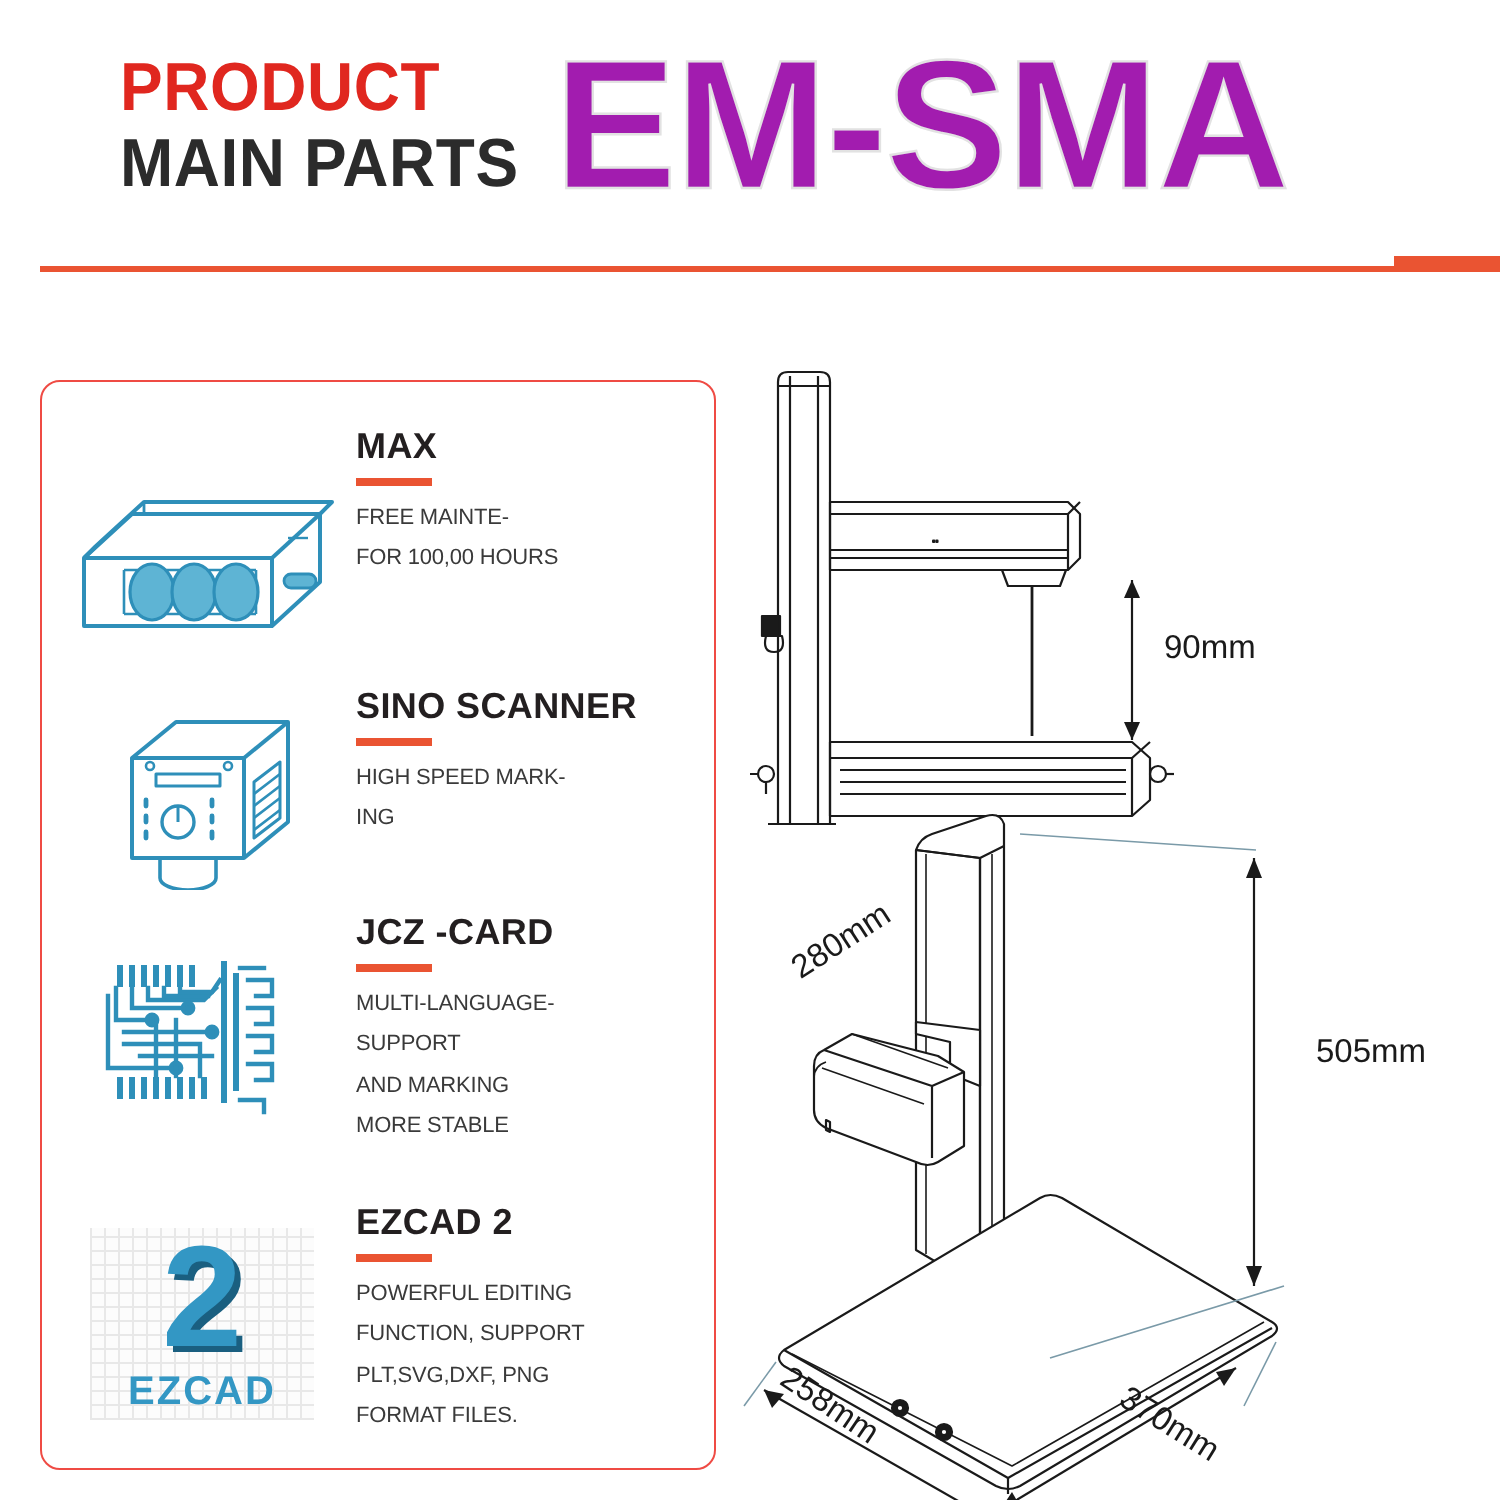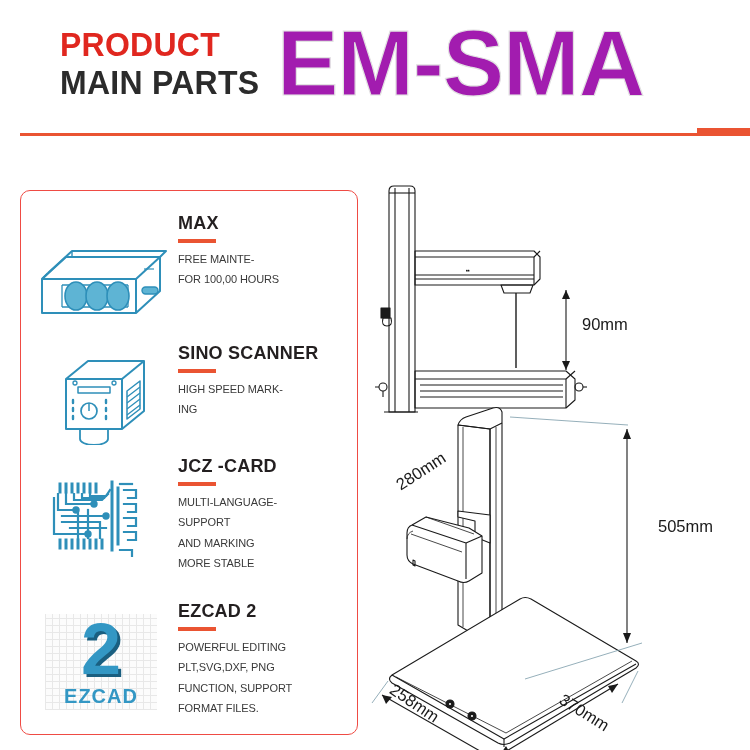--- a/index.html
+++ b/index.html
@@ -318,22 +318,22 @@
       <div class="ezcad-logo">
         <div class="ezcad-two">2</div>
         <div class="ezcad-word">EZCAD</div>
       </div>
     </div>
     <div class="feature-text">
       <div class="feature-title">EZCAD 2</div>
       <div class="feature-rule"></div>
       <div class="feature-desc">
         <div>POWERFUL EDITING</div>
+        <div>FUNCTION, SUPPORT</div>
         <div>PLT,SVG,DXF, PNG</div>
-        <div>FUNCTION, SUPPORT</div>
         <div>FORMAT FILES.</div>
       </div>
     </div>
   </div>
 </div>
 
 <div id="drawing">
 
   <svg width="380" height="260" viewBox="0 0 380 260" style="position:absolute;left:0;top:0;" fill="none" stroke="#1a1a1a" stroke-width="1.1" stroke-linejoin="round">
 

